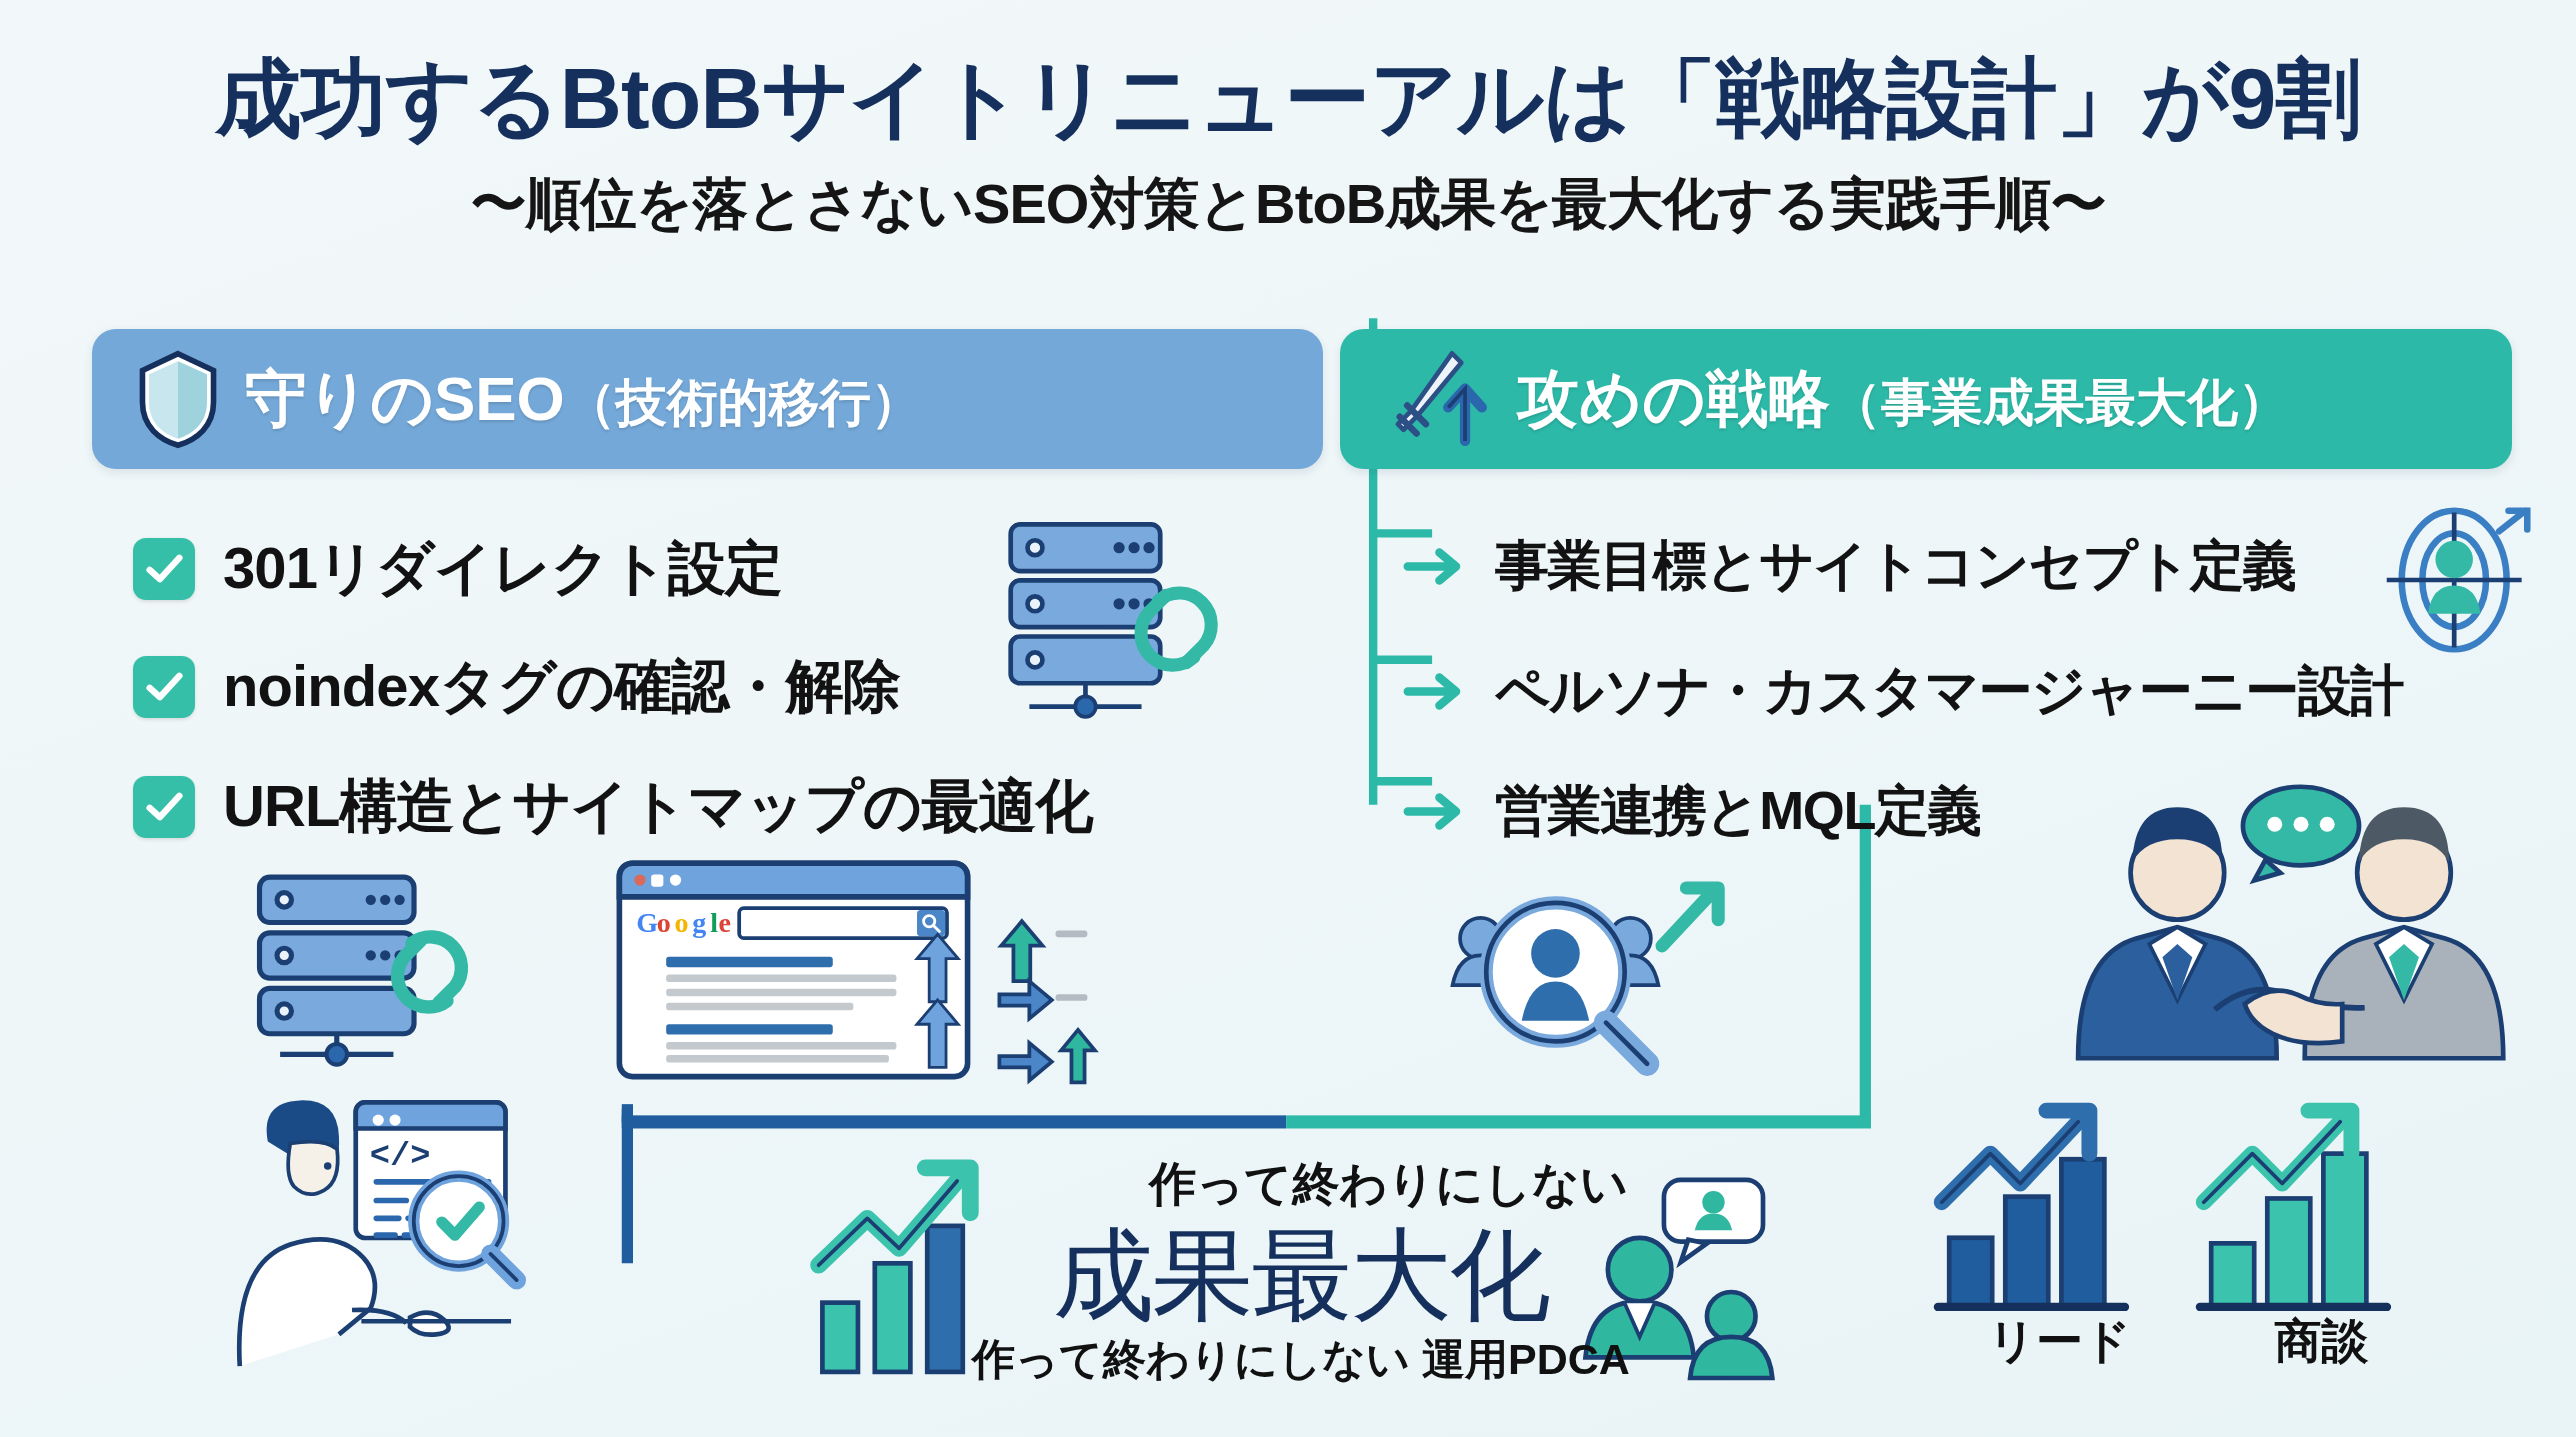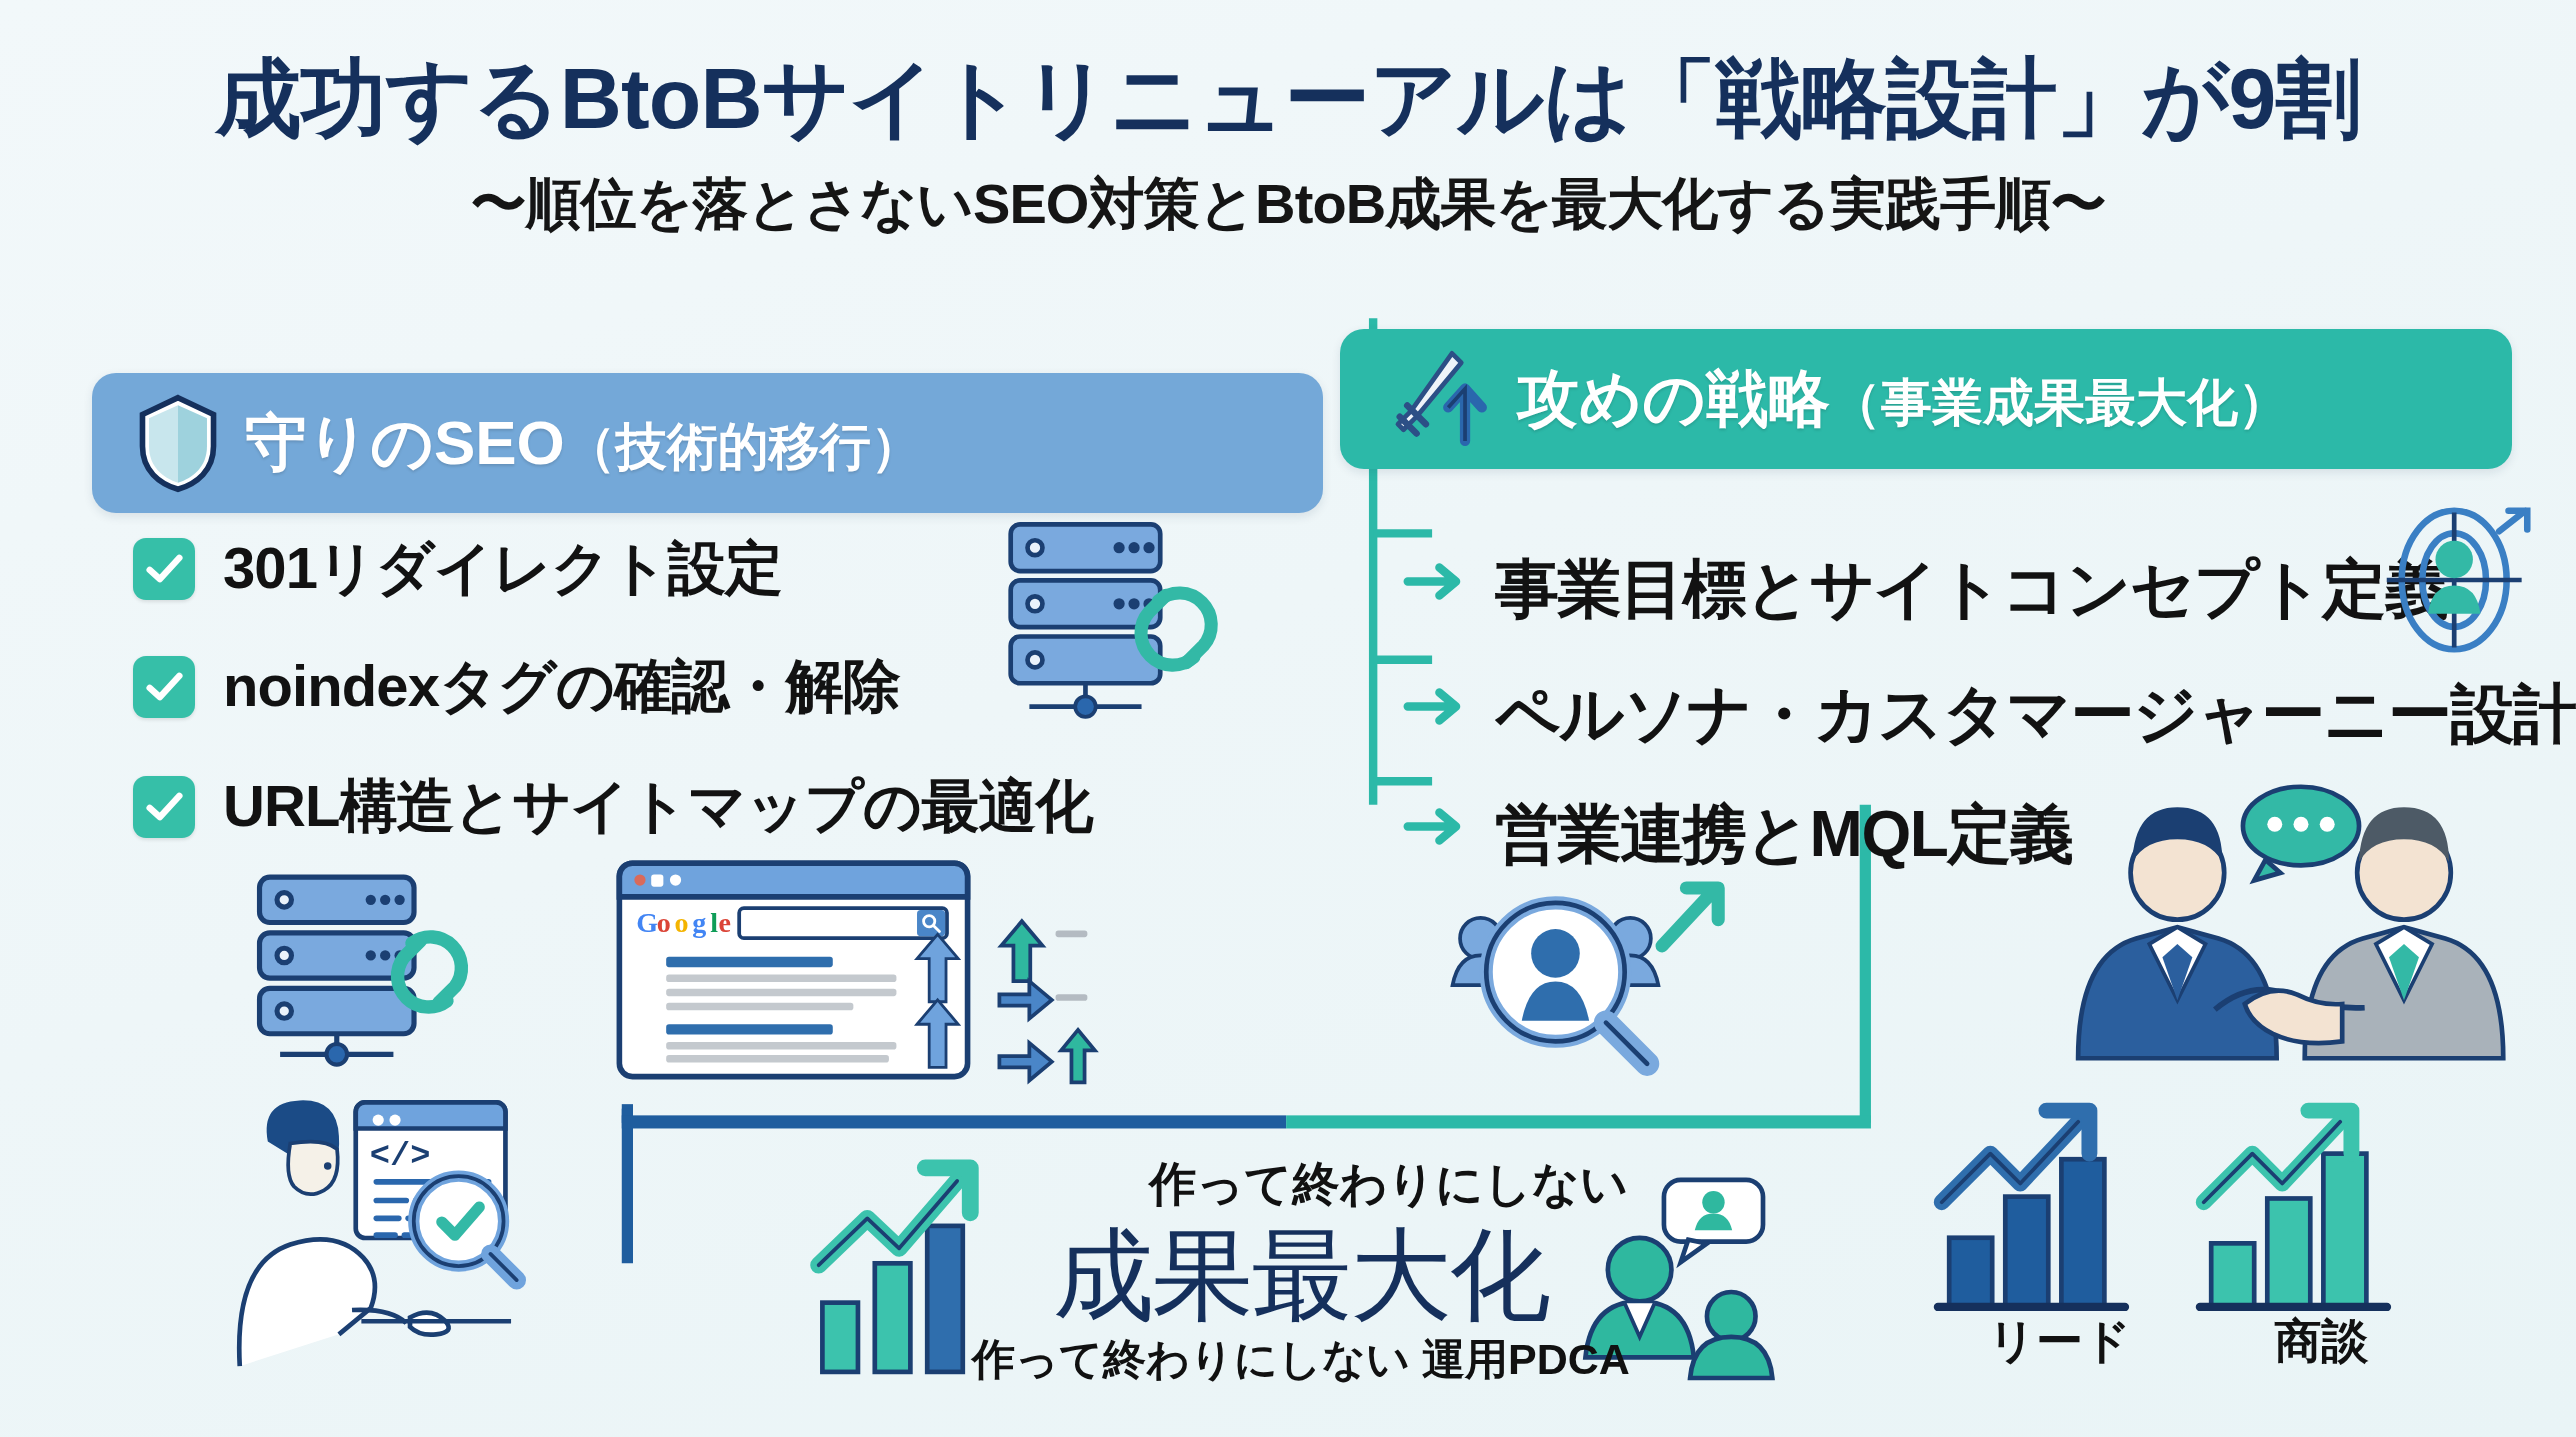--- a/index.html
+++ b/index.html
@@ -24,21 +24,21 @@
     font-size:56px;font-weight:bold;color:#151515;letter-spacing:-0.9px;
     white-space:nowrap;
   }
 
   
   .banner{
     height:140px;border-radius:24px;display:flex;align-items:center;
     padding-left:43px;box-sizing:border-box;
     box-shadow:0 3.7px 9.4px rgba(20,50,80,.10);
   }
-  #banner-left{top:329px;left:92px;width:1231px;background:#74a8d8;margin-top:44px;}
+  #banner-left{top:329px;left:92px;width:1231px;background:#74a8d8;}
   #banner-right{top:329px;left:1340px;width:1172px;background:#2cb9a8;}
   .banner-title{
     color:#ffffff;font-size:62px;font-weight:bold;white-space:nowrap;
     text-shadow:0 1.9px 2.8px rgba(0,0,0,.13);margin-left:24px;
   }
   .banner-title .paren{font-size:51px;}
 
   
   .check-row{display:flex;align-items:center;white-space:nowrap;}
   .check-box{
@@ -51,23 +51,22 @@
     letter-spacing:-0.9px;
     text-align:right;
   }
   #check-1{top:530px;left:133px;}
   #check-2{top:648px;left:133px;}
   #check-3{top:768px;left:133px;}
 
   
   .arrow-row{display:flex;align-items:center;white-space:nowrap;}
   .arrow-label{
-    margin-left:24px;font-size:64px;font-weight:bold;color:#121212;
+    margin-left:24px;font-size:54px;font-weight:bold;color:#121212;
     letter-spacing:-1.4px;
-    margin-top:16px;
   }
   #goal-1{top:530px;left:1404px;}
   #goal-2{top:655px;left:1404px;}
   #goal-3{top:775px;left:1404px;}
 
   
   #center-pre{
     top:1153px;left:973px;width:655px;text-align:right;
     font-size:47px;font-weight:bold;color:#111;white-space:nowrap;
   }

